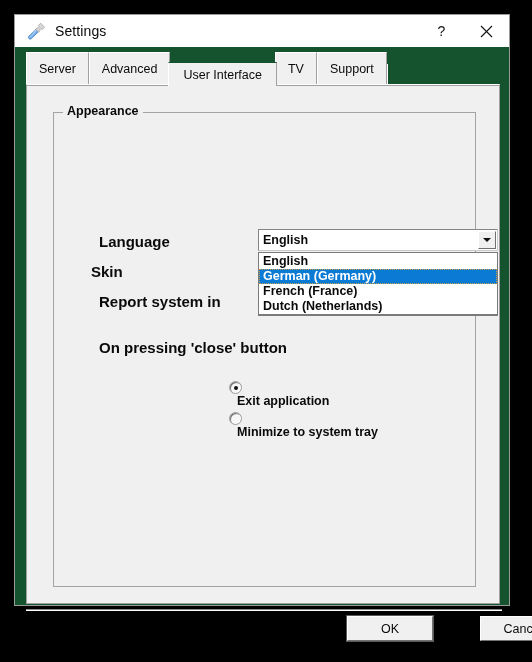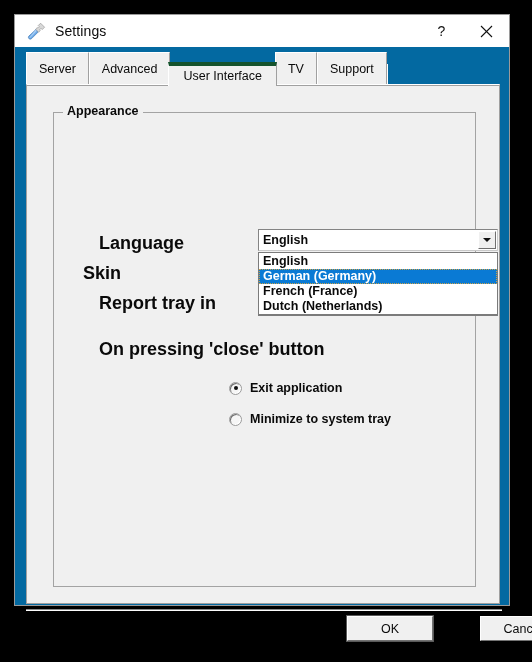--- a/index.html
+++ b/index.html
@@ -12,21 +12,21 @@
     font-family: "Liberation Sans", sans-serif;
   }
 
   
   #dialog {
     position: absolute;
     left: 14px;
     top: 14px;
     width: 496px;
     height: 592px;
-    background: #0369a1;
+    background: #14532d;
     border: 1px solid #9a9a9a;
     box-sizing: border-box;
   }
 
   
   #titlebar {
     position: relative;
     height: 32px;
     background: #ffffff;
     display: flex;
@@ -89,21 +89,21 @@
     white-space: nowrap;
     cursor: default;
   }
   .tab.active {
     height: 24px;
     margin: 0 -2px -1px -2px;
     padding: 0 14px;
     z-index: 5;
     background: #f0f0f0;
     border-left: 1px solid #ffffff;
-    border-top: 4px solid #14532d;
+    border-top: 1px solid #14532d;
     border-right: 1px solid #a0a0a0;
     border-bottom: none;
   }
   #tabstrip-filler {
     flex: 1 1 auto;
     height: 21px;
     border-left: 1px solid #ffffff;
     box-sizing: border-box;
   }
 
@@ -145,26 +145,26 @@
     padding: 0 4px;
     font-size: 12.5px;
     color: #0a0a0a;
     line-height: 14px;
     white-space: nowrap;
   }
 
   
   .field-label {
     position: absolute;
-    font-size: 18px;
+    font-size: 15px;
     color: #0a0a0a;
     white-space: nowrap;
   }
   #lbl-language { left: 72px; top: 147px; }
-  #lbl-skin { left: 56px; top: 177px; }
+  #lbl-skin { left: 64px; top: 177px; }
   #lbl-speed { left: 72px; top: 207px; }
   #lbl-onclose { left: 72px; top: 253px; }
 
   
   .combo-stub {
     position: absolute;
     left: 231px;
     width: 240px;
     height: 21px;
     background: #ffffff;
@@ -263,22 +263,23 @@
     color: #ffffff;
     outline: 1px dotted #c9a24a;
     outline-offset: -1px;
   }
 
   
   .radio-row {
     position: absolute;
     left: 202px;
     display: flex;
-    align-items: center;
-    cursor: default;
+    align-items: flex-start;
+    cursor: default;
+    flex-direction: column;
   }
   #radio-exit { top: 295px; }
   #radio-minimize { top: 326px; }
   .radio-mark {
     position: relative;
     width: 13px;
     height: 13px;
     border-radius: 50%;
     background: #f6f6f6;
     border: 1px solid #9b9b9b;
@@ -381,21 +382,21 @@
   </div>
 
   <div id="tabpage">
     <div id="tabpage-inner">
 
       <div id="groupbox"></div>
       <div id="groupbox-legend">Appearance</div>
 
       <div class="field-label" id="lbl-language">Language</div>
       <div class="field-label" id="lbl-skin">Skin</div>
-      <div class="field-label" id="lbl-speed">Report tray in</div>
+      <div class="field-label" id="lbl-speed">Report system in</div>
       <div class="field-label" id="lbl-onclose">On pressing 'close' button</div>
 
       <div class="combo-stub" id="stub-skin">
         <div class="stub-btn"></div>
       </div>
       <div class="combo-stub" id="stub-speed">
         <div class="stub-btn"></div>
       </div>
 
       <div id="combo-language">

